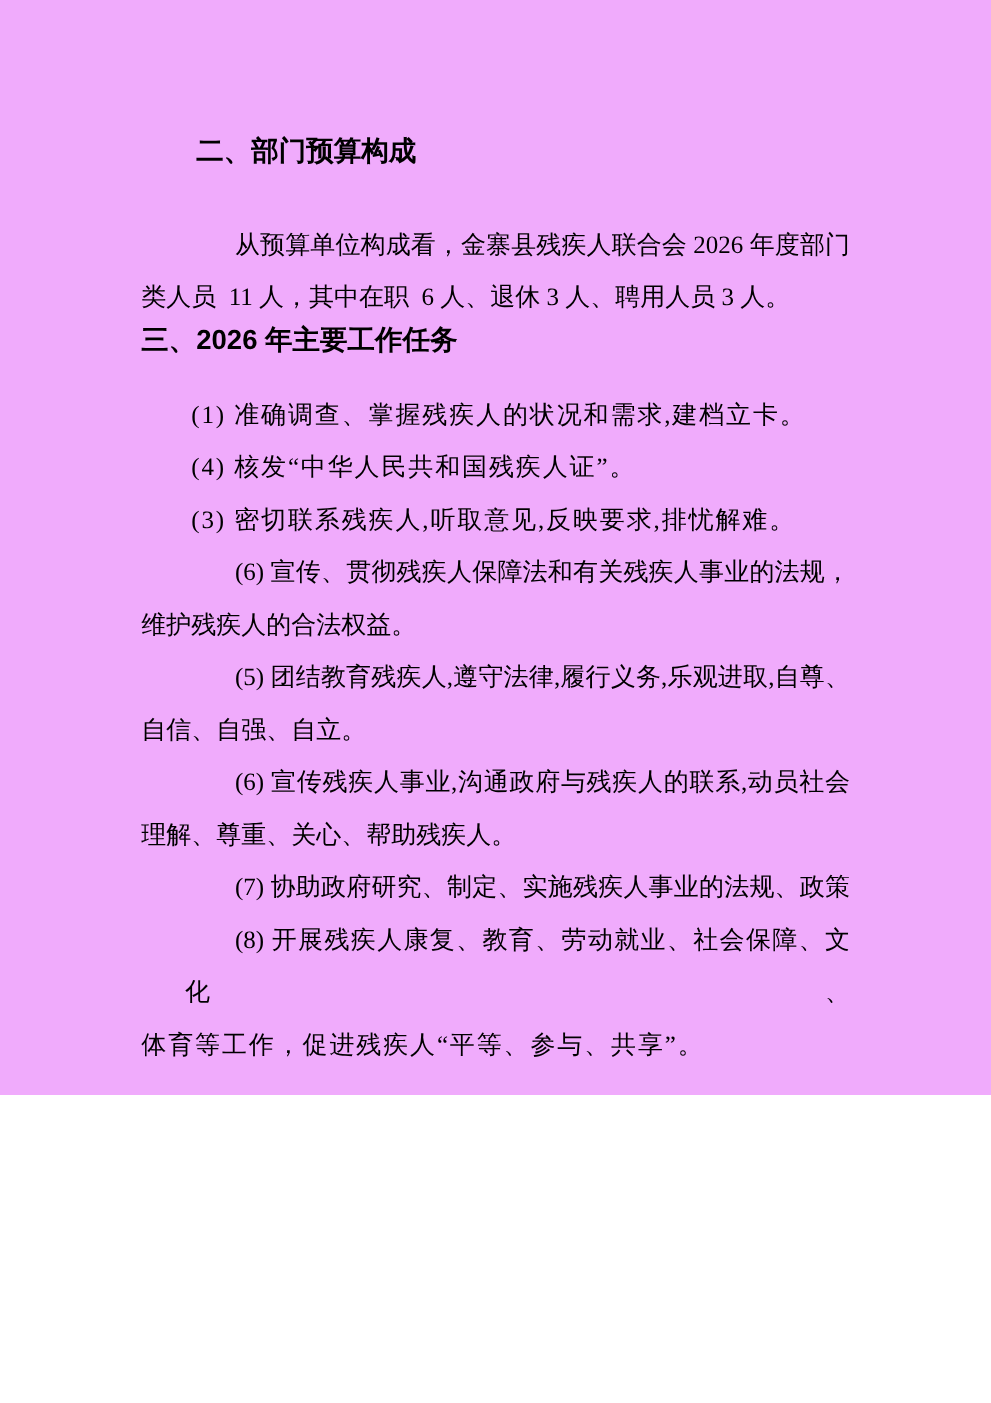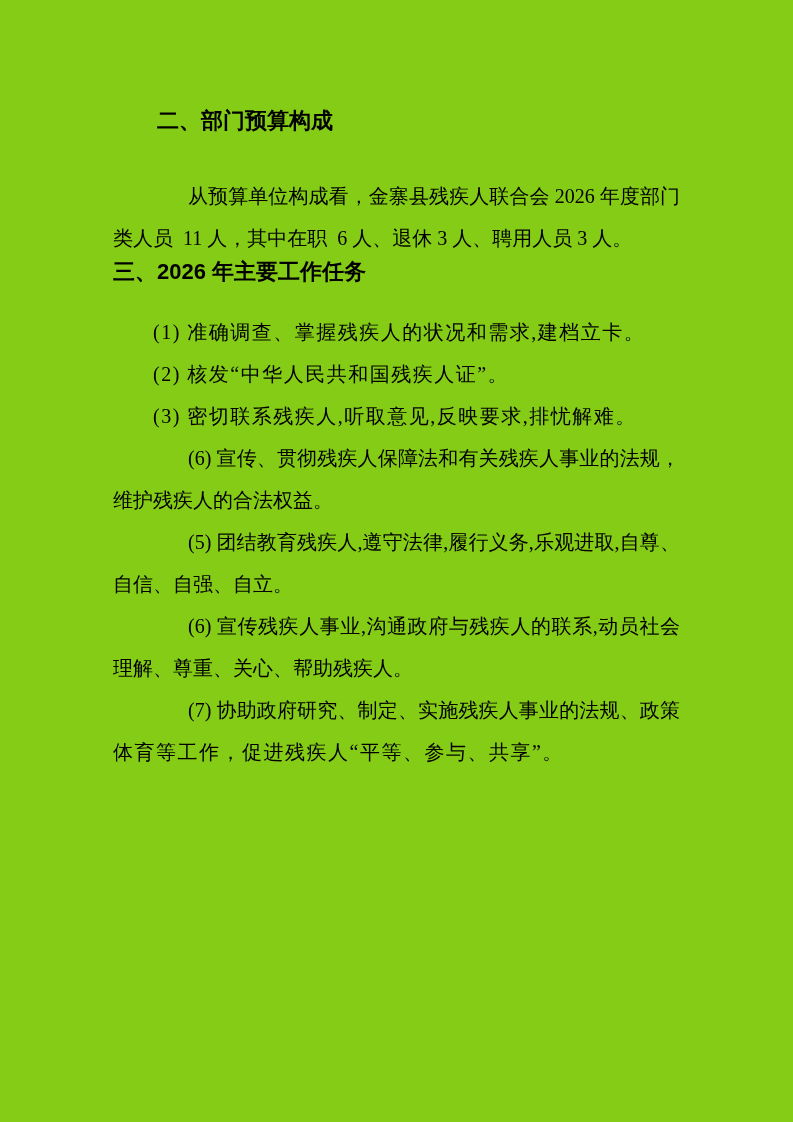--- a/index.html
+++ b/index.html
@@ -3,22 +3,22 @@
 <meta charset="utf-8">
 <style>
   html, body {
     margin: 0;
     padding: 0;
     background: #ffffff;
   }
   .page {
     position: relative;
     width: 793px;
-    height: 1122px;
-    background: #84cc16;
+    height: 876px;
+    background: #f0abfc;
     overflow: hidden;
     color: #000000;
   }
   .content {
     position: absolute;
     left: 113px;
     top: 100px;
     width: 567px;
   }
   .doc-heading {
@@ -77,21 +77,21 @@
 
     <div class="doc-heading heading-tasks">三、2026 年主要工作任务</div>
 
     <div class="tasks">
 
       <div>
         <div class="line indent spread">(1) 准确调查、掌握残疾人的状况和需求,建档立卡。</div>
       </div>
 
       <div>
-        <div class="line indent spread">(2) 核发“中华人民共和国残疾人证”。</div>
+        <div class="line indent spread">(4) 核发“中华人民共和国残疾人证”。</div>
       </div>
 
       <div>
         <div class="line indent spread">(3) 密切联系残疾人,听取意见,反映要求,排忧解难。</div>
       </div>
 
       <div>
         <div class="line indent fill">(6) 宣传、贯彻残疾人保障法和有关残疾人事业的法规，</div>
         <div class="line">维护残疾人的合法权益。</div>
       </div>
@@ -104,18 +104,19 @@
       <div>
         <div class="line indent fill">(6) 宣传残疾人事业,沟通政府与残疾人的联系,动员社会</div>
         <div class="line">理解、尊重、关心、帮助残疾人。</div>
       </div>
 
       <div>
         <div class="line indent fill">(7) 协助政府研究、制定、实施残疾人事业的法规、政策</div>
       </div>
 
       <div>
+        <div class="line indent fill">(8) 开展残疾人康复、教育、劳动就业、社会保障、文化、</div>
         <div class="line spread">体育等工作，促进残疾人“平等、参与、共享”。</div>
       </div>
 
     </div>
   </div>
 </div>
 
 </body></html>

